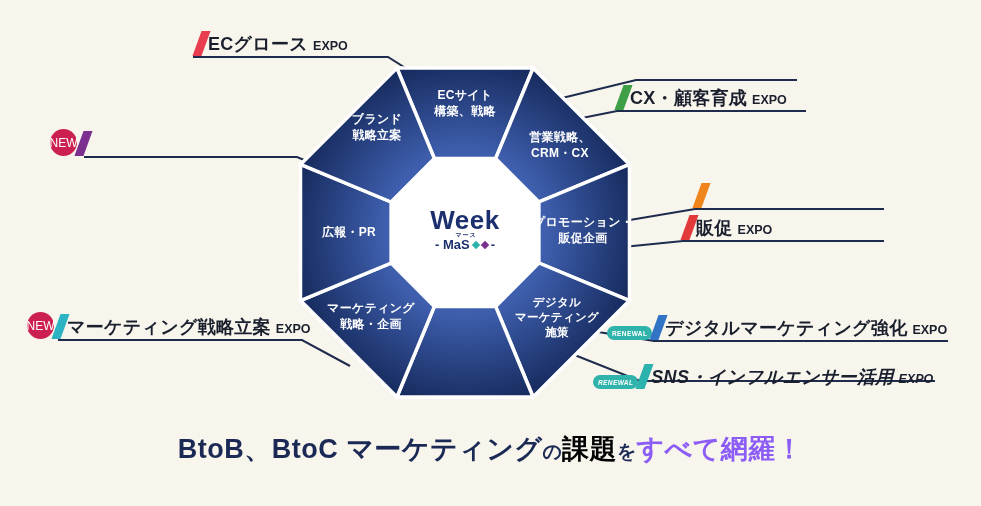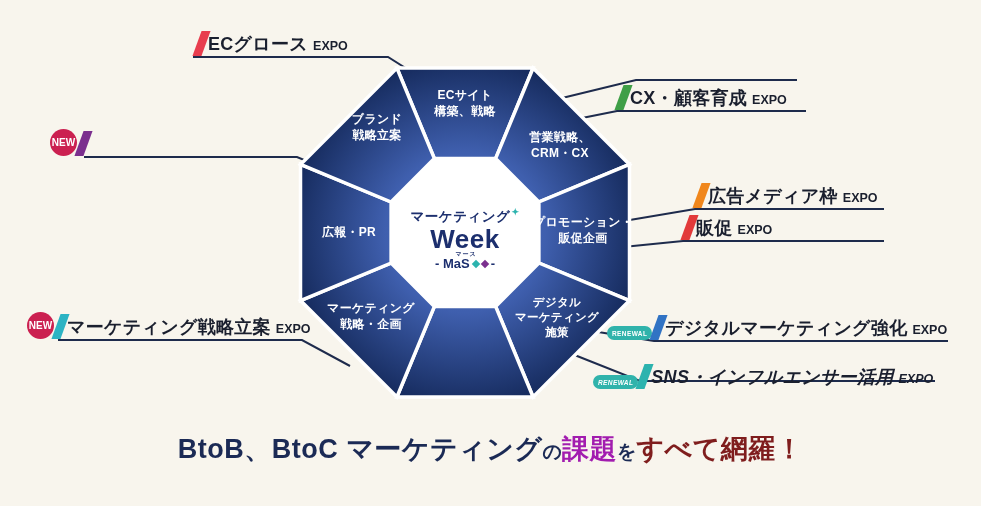--- a/index.html
+++ b/index.html
@@ -7,21 +7,21 @@
           font-family:"Liberation Sans",sans-serif;}
   .layer{position:absolute;left:0;top:0;}
 
   
   .expo-label{position:absolute;display:flex;align-items:flex-end;gap:2px;height:27px;}
   .label-text{white-space:nowrap;font-weight:bold;color:#1a1f2e;}
   .label-main{font-size:18px;letter-spacing:.3px;}
   .label-expo{font-size:12.5px;margin-left:5px;}
   .slash{width:9px;height:25px;transform:skewX(-20deg);flex:0 0 auto;}
   .badge-new{width:27px;height:27px;border-radius:50%;display:flex;align-items:center;
-             justify-content:center;color:#fff;font-size:10px;font-weight:bold;flex:0 0 auto;}
+             justify-content:center;color:#fff;font-size:12px;font-weight:normal;flex:0 0 auto;}
   .badge-renewal{height:14px;padding:0 5px;border-radius:8px;display:flex;align-items:center;
              color:#fff;font-size:6.5px;font-weight:bold;letter-spacing:.4px;flex:0 0 auto;}
 
   
   .seg-label{position:absolute;width:130px;text-align:center;color:#fff;font-weight:bold;
              font-size:12px;line-height:1.32;white-space:pre-line;letter-spacing:.3px;}
   .seg-label.small{font-size:11.5px;}
 
   
   .center-logo{position:absolute;left:390px;top:207px;width:150px;text-align:center;}
@@ -87,21 +87,20 @@
   <div class="seg-label small" style="left:492px;top:295px;">デジタル
 マーケティング
 施策</div>
   <div class="seg-label" style="left:306px;top:301px;">マーケティング
 戦略・企画</div>
   <div class="seg-label" style="left:284px;top:225px;">広報・PR</div>
   <div class="seg-label" style="left:312px;top:112px;">ブランド
 戦略立案</div>
 
   <div class="center-logo" style="color: rgb(28, 47, 110);">
-    <div class="cl-line1"><span>マーケティング</span><span class="cl-sparkle" style="color: rgb(44, 179, 174);">✦</span></div>
     <div class="cl-line2">Week</div>
     <div class="cl-line3">
       <span class="cl-ruby">マース</span>
       <span>- MaS</span>
       <span class="cl-diamond" style="background: rgb(44, 179, 174);"></span>
       <span class="cl-diamond" style="background: rgb(123, 47, 142);"></span>
       <span>-</span>
     </div>
   </div>
 
@@ -122,37 +121,36 @@
   </div>
 
 
   <div class="expo-label" style="left:619px;top:83px;">
     <span class="slash" style="background: rgb(63, 159, 71);"></span>
     <span class="label-text"><span class="label-main">CX・顧客育成</span><span class="label-expo">EXPO</span></span>
   </div>
 
   <div class="expo-label" style="left:697px;top:181px;">
     <span class="slash" style="background: rgb(240, 134, 27);"></span>
-    <span class="label-text"><span class="label-main">広告メディア枠</span><span class="label-expo">EXPO</span></span>
   </div>
 
   <div class="expo-label" style="left:685px;top:213px;">
     <span class="slash" style="background: rgb(226, 58, 58);"></span>
     <span class="label-text"><span class="label-main">販促</span><span class="label-expo">EXPO</span></span>
   </div>
 
   <div class="expo-label" style="left:607px;top:313px;">
     <span class="badge-renewal" style="background: rgb(48, 179, 171);">RENEWAL</span>
     <span class="slash" style="background: rgb(49, 115, 196);"></span>
     <span class="label-text"><span class="label-main">デジタルマーケティング強化</span><span class="label-expo">EXPO</span></span>
   </div>
 
   <div class="expo-label" style="left:593px;top:362px;font-style:italic;">
     <span class="badge-renewal" style="background: rgb(48, 179, 171);">RENEWAL</span>
     <span class="slash" style="background: rgb(44, 179, 174);"></span>
     <span class="label-text"><span class="label-main">SNS・インフルエンサー活用</span><span class="label-expo">EXPO</span></span>
   </div>
 
   <div class="headline">
-    <span class="h-big" style="color: rgb(27, 42, 85);">BtoB、BtoC マーケティング</span><span class="h-small" style="color: rgb(27, 42, 85);">の</span><span class="h-big" style="color: #a21caf;">課題</span><span class="h-small" style="color: rgb(27, 42, 85);">を</span><span class="h-big" style="color: #7f1d1d;">すべて網羅！</span>
+    <span class="h-big" style="color: rgb(27, 42, 85);">BtoB、BtoC マーケティング</span><span class="h-small" style="color: rgb(27, 42, 85);">の</span><span class="h-big" style="color: #000000;">課題</span><span class="h-small" style="color: rgb(27, 42, 85);">を</span><span class="h-big" style="color: #8b5cf6;">すべて網羅！</span>
   </div>
 
 </div>
 
 </body></html>

